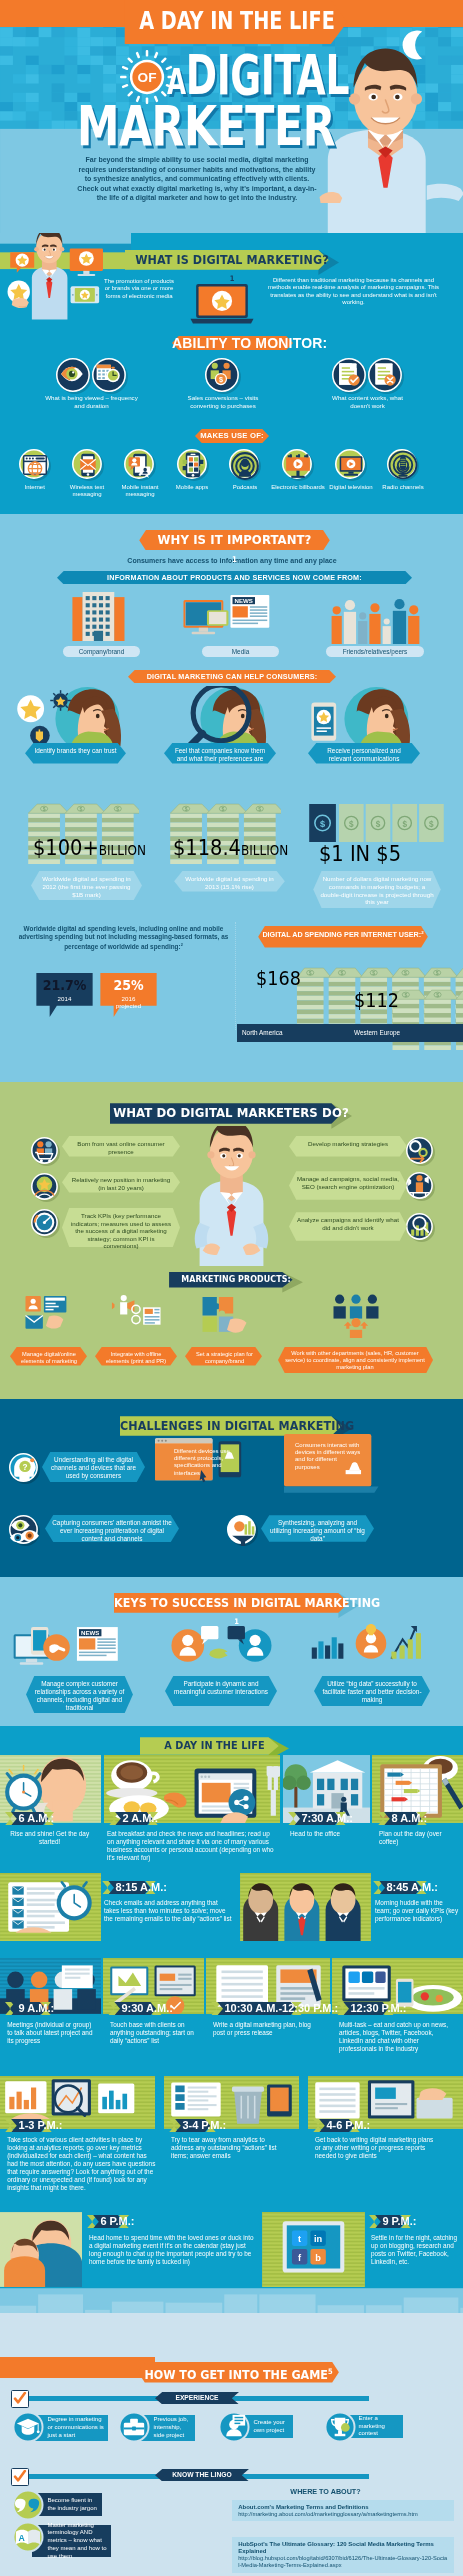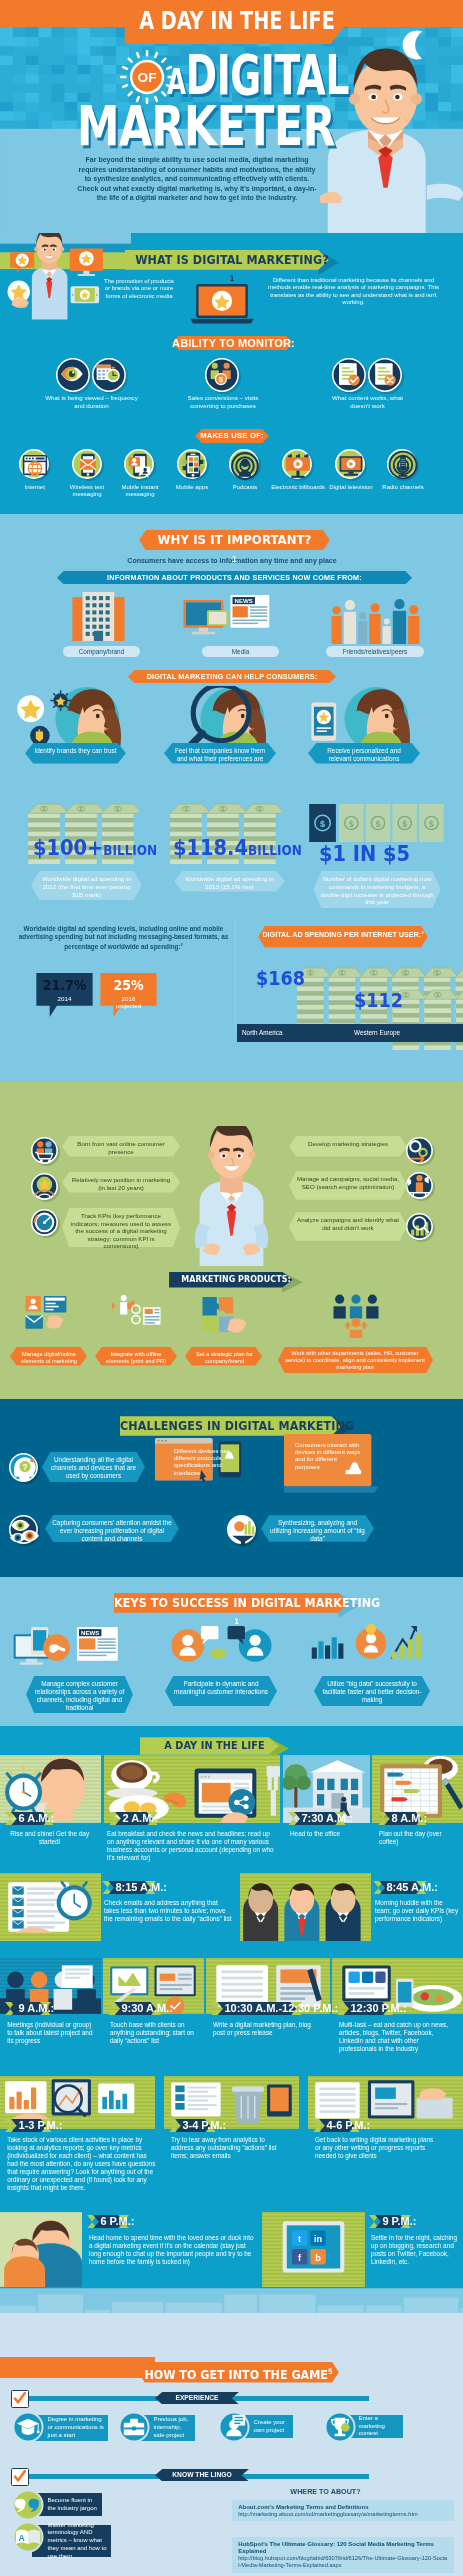--- a/index.html
+++ b/index.html
@@ -44,21 +44,21 @@
 .ob span{position:relative;display:block}
 .hexbox{position:absolute;color:#fff;font-size:6.7px;line-height:8.5px;text-align:center}
 .hexbox .hx{position:absolute;left:0;top:0}
 .hexbox span{position:relative;display:block;padding:4.1px 7.2px}
 .s1cap{position:absolute;color:#fff;font-size:6px;line-height:7.2px;text-align:center}
 .iconlbl{position:absolute;color:#fff;font-size:5.7px;line-height:7px;text-align:center}
 
 
 #s2{background:#7ec8e3;height:568px}
 .s2sub{position:absolute;color:#14516f;font-size:7px;font-weight:bold;text-align:center;width:464px;left:0}
-.bignum{position:absolute;color:#1d4ed8;font-weight:bold;white-space:nowrap;
+.bignum{position:absolute;color:#000000;font-weight:normal;white-space:nowrap;
   font-family:"DejaVu Sans Condensed","DejaVu Sans",sans-serif;font-stretch:condensed}
 
 
 #s3{background:#b0c97e;height:317px}
 .s3lbl{position:absolute;color:#fff;font-size:5.7px;line-height:7px;text-align:center}
 
 
 #s4{background:#00648e;height:178px}
 
 #s5{background:#7ec8e3;height:149px}
@@ -573,21 +573,21 @@
         </svg><span>WHAT IS DIGITAL MARKETING?</span><sup class="sup">1</sup></div>
 <div class="s1cap" style="left:101px;top:45px;width:76px;font-size:6px;line-height:7.4px">The promotion of products or brands via one or more forms of electronic media</div>
 <svg style="position:absolute;left:190px;top:51px" width="64" height="42" viewBox="0 0 156 104">
         <rect x="14" y="0" width="128" height="84" rx="5" fill="#1b3d5c"></rect>
         <rect x="20" y="6" width="116" height="72" rx="2" fill="#f37a2a"></rect>
         <circle cx="78" cy="42" r="25" fill="#fff"></circle>
         <path d="M78 26l6 12 13 2-9 9 2 13-12-6-12 6 2-13-9-9 13-2z" fill="#f5c445"></path>
         <path d="M0 86h156l-6 12H6z" fill="#1b3d5c"></path>
       </svg>
 <div class="s1cap" style="left:266px;top:44px;width:175px;font-size:6px;line-height:7.4px">Different than traditional marketing because its channels and methods enable real-time analysis of marketing campaigns. This translates as the ability to see and understand what is and isn't working.</div>
-<div class="ob" style="left:172px;top:103px;width:121px;height:26px;line-height:14px;font-size:11px">
+<div class="ob" style="left:172px;top:103px;width:121px;height:26px;line-height:14px;font-size:14px">
         <svg class="obsvg" width="121" height="14" viewBox="0 0 234 27">
           <path d="M13 0H221l13 13.5-13 13.5H13L0 13.5 z" fill="#f37a2a"></path>
         </svg>
         <span>ABILITY TO MONITOR:</span>
       </div>
 <svg style="position:absolute;left:56px;top:125px" width="37" height="37" viewBox="0 0 72 72">
         <circle cx="37" cy="37" r="33" fill="#0b87ab"></circle>
         <circle cx="33" cy="33" r="31.5" fill="#15395c" stroke="#fff" stroke-width="3"></circle>
         <path d="M10 31c6-9 13-14 21-14s15 5 21 14c-6 9-13 14-21 14s-15-5-21-14z" fill="#fff"></path>
         <path d="M10 31c6-9 13-14 21-14 3 0 6 .6 9 1.7-8 2-14 8-14 16.3 0 3.4 1 6.5 2.8 9.1C20.6 41.6 14.6 37.4 10 31z" fill="#ef8a3c"></path>
@@ -1280,20 +1280,27 @@
         <path d="M186 28l14.56-18 37.44 0 14.56 18z" fill="none" stroke="#8fae7e" stroke-width="1"></path>
         <ellipse cx="212" cy="19" rx="7" ry="5" fill="none" stroke="#7fa877" stroke-width="1.4"></ellipse>
         <text x="212" y="23" text-anchor="middle" font-size="10" font-weight="bold" fill="#7fa877" font-family="Liberation Sans,sans-serif">$</text>
       </svg>
 <div class="bignum" style="left:354px;top:475px;font-size:19.6px">$112</div>
 <div style="position:absolute;left:237px;top:510px;width:227px;height:17.5px;background:#173d5e"></div>
 <div style="position:absolute;left:242px;top:515px;color:#fff;font-size:6.4px">North America</div>
 <div style="position:absolute;left:354px;top:515px;color:#fff;font-size:6.4px">Western Europe</div>
 </div>
 <div class="sec" id="s3">
+<div class="gb" style="left:110px;top:20.6px;width:242px;height:20.6px;line-height:20.6px;font-size:13px">
+        <svg class="gbsvg" width="242" height="26" viewBox="0 0 470 50">
+          <path d="M430 0l40 25-40 25 z" fill="#8fa861"></path>
+          <path d="M0 0h430l20 20-20 20H0z" fill="#173d5e"></path>
+        </svg>
+        <span>WHAT DO DIGITAL MARKETERS DO?</span>
+      </div>
 <style>#s3 .gb{color:#fff}</style>
 <svg style="position:absolute;left:181px;top:44px" width="101" height="140" viewBox="0 0 196 272">
         <path d="M36 150c0-28 24-44 62-44s62 16 62 44v122H36z" fill="#cfe6f4"></path>
         <path d="M76 88h44v40l-22 18-22-18z" fill="#f0b68e"></path>
         <ellipse cx="98" cy="52" rx="42" ry="50" fill="#f7c49b"></ellipse>
         <circle cx="58" cy="56" r="7" fill="#f0b68e"></circle>
         <circle cx="138" cy="56" r="7" fill="#f0b68e"></circle>
         <path d="M56 42c0-34 19-54 42-54s42 20 42 54c0 0-5-18-15-23-12-5-25 3-40-1-11-3-15-10-15-10s-6 11-8 18c-3 8-6 16-6 16z" fill="#4a3224"></path>
         <path d="M74 46c6-5 16-5 21-1l-1 5c-5-3-13-3-20 1z" fill="#4a3224"></path>
         <path d="M122 46c-6-5-16-5-21-1l1 5c5-3 13-3 20 1z" fill="#4a3224"></path>

